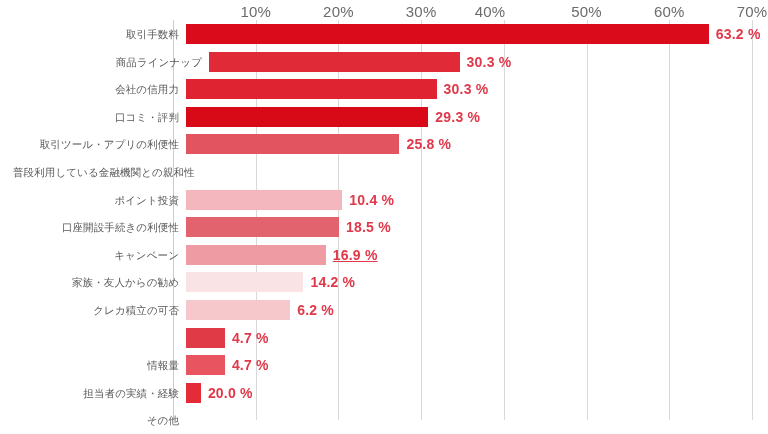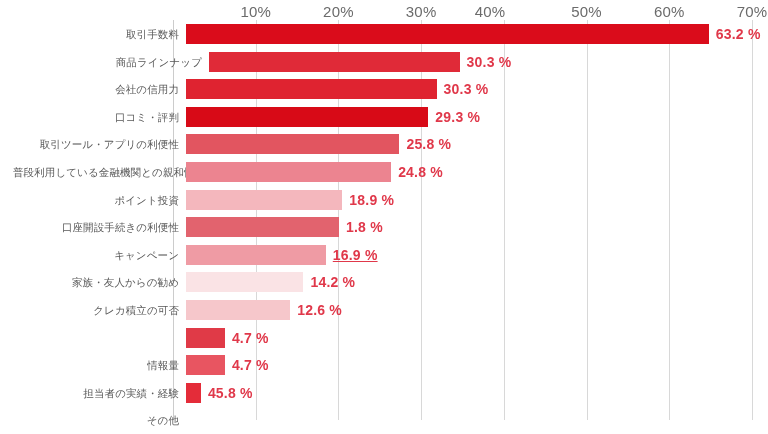--- a/index.html
+++ b/index.html
@@ -157,78 +157,74 @@
       </div>
       <div class="row" style="top: 130.4px;">
         <div class="cat-label">取引ツール・アプリの利便性</div>
         <div class="bar-wrap">
           <div class="bar" style="width: 213.403px; background: rgb(226, 85, 96);"></div>
           <div class="bar-value" style="color: rgb(224, 56, 74);">25.8 %</div>
         </div>
       </div>
       <div class="row" style="top: 158px;">
         <div class="cat-label">普段利用している金融機関との親和性</div>
-        <div class="bar-wrap">
-          <div class="bar" style="width: 205.131px; background: rgb(236, 132, 144);"></div>
-          <div class="bar-value" style="color: rgb(224, 56, 74);">24.8 %</div>
-        </div>
       </div>
       <div class="row" style="top: 185.6px;">
         <div class="cat-label">ポイント投資</div>
         <div class="bar-wrap">
           <div class="bar" style="width: 156.33px; background: rgb(244, 183, 189);"></div>
-          <div class="bar-value" style="color: rgb(224, 56, 74);">18.9 %</div>
+          <div class="bar-value" style="color: rgb(224, 56, 74);">10.4 %</div>
         </div>
       </div>
       <div class="row" style="top: 213.2px;">
         <div class="cat-label">口座開設手続きの利便性</div>
         <div class="bar-wrap">
           <div class="bar" style="width: 153.021px; background: rgb(226, 99, 110);"></div>
-          <div class="bar-value" style="color: rgb(224, 56, 74);">1.8 %</div>
+          <div class="bar-value" style="color: rgb(224, 56, 74);">18.5 %</div>
         </div>
       </div>
       <div class="row" style="top: 240.8px;">
         <div class="cat-label">キャンペーン</div>
         <div class="bar-wrap">
           <div class="bar" style="width: 139.787px; background: rgb(239, 155, 164);"></div>
           <div class="bar-value" style="color: rgb(224, 56, 74); text-decoration: underline;">16.9 %</div>
         </div>
       </div>
       <div class="row" style="top: 268.4px;">
         <div class="cat-label">家族・友人からの勧め</div>
         <div class="bar-wrap">
           <div class="bar" style="width: 117.454px; background: rgb(250, 227, 229);"></div>
           <div class="bar-value" style="color: rgb(224, 56, 74);">14.2 %</div>
         </div>
       </div>
       <div class="row" style="top: 296px;">
         <div class="cat-label">クレカ積立の可否</div>
         <div class="bar-wrap">
           <div class="bar" style="width: 104.22px; background: rgb(246, 199, 203);"></div>
-          <div class="bar-value" style="color: rgb(224, 56, 74);">12.6 %</div>
+          <div class="bar-value" style="color: rgb(224, 56, 74);">6.2 %</div>
         </div>
       </div>
       <div class="row" style="top: 323.6px;">
         <div class="bar-wrap">
           <div class="bar" style="width: 38.8757px; background: rgb(224, 58, 71);"></div>
           <div class="bar-value" style="color: rgb(224, 56, 74);">4.7 %</div>
         </div>
       </div>
       <div class="row" style="top: 351.2px;">
         <div class="cat-label">情報量</div>
         <div class="bar-wrap">
           <div class="bar" style="width: 38.8757px; background: rgb(232, 85, 97);"></div>
           <div class="bar-value" style="color: rgb(224, 56, 74);">4.7 %</div>
         </div>
       </div>
       <div class="row" style="top: 378.8px;">
         <div class="cat-label">担当者の実績・経験</div>
         <div class="bar-wrap">
           <div class="bar" style="width: 14.8886px; background: rgb(228, 44, 57);"></div>
-          <div class="bar-value" style="color: rgb(224, 56, 74);">45.8 %</div>
+          <div class="bar-value" style="color: rgb(224, 56, 74);">20.0 %</div>
         </div>
       </div>
       <div class="row" style="top: 406.4px;">
         <div class="cat-label">その他</div>
         <div class="bar-wrap">
           <div class="bar" style="width: 0px; background: rgb(255, 255, 255);"></div>
           <div class="bar-value" style="color: rgb(224, 56, 74);"></div>
         </div>
       </div>
     </div>

